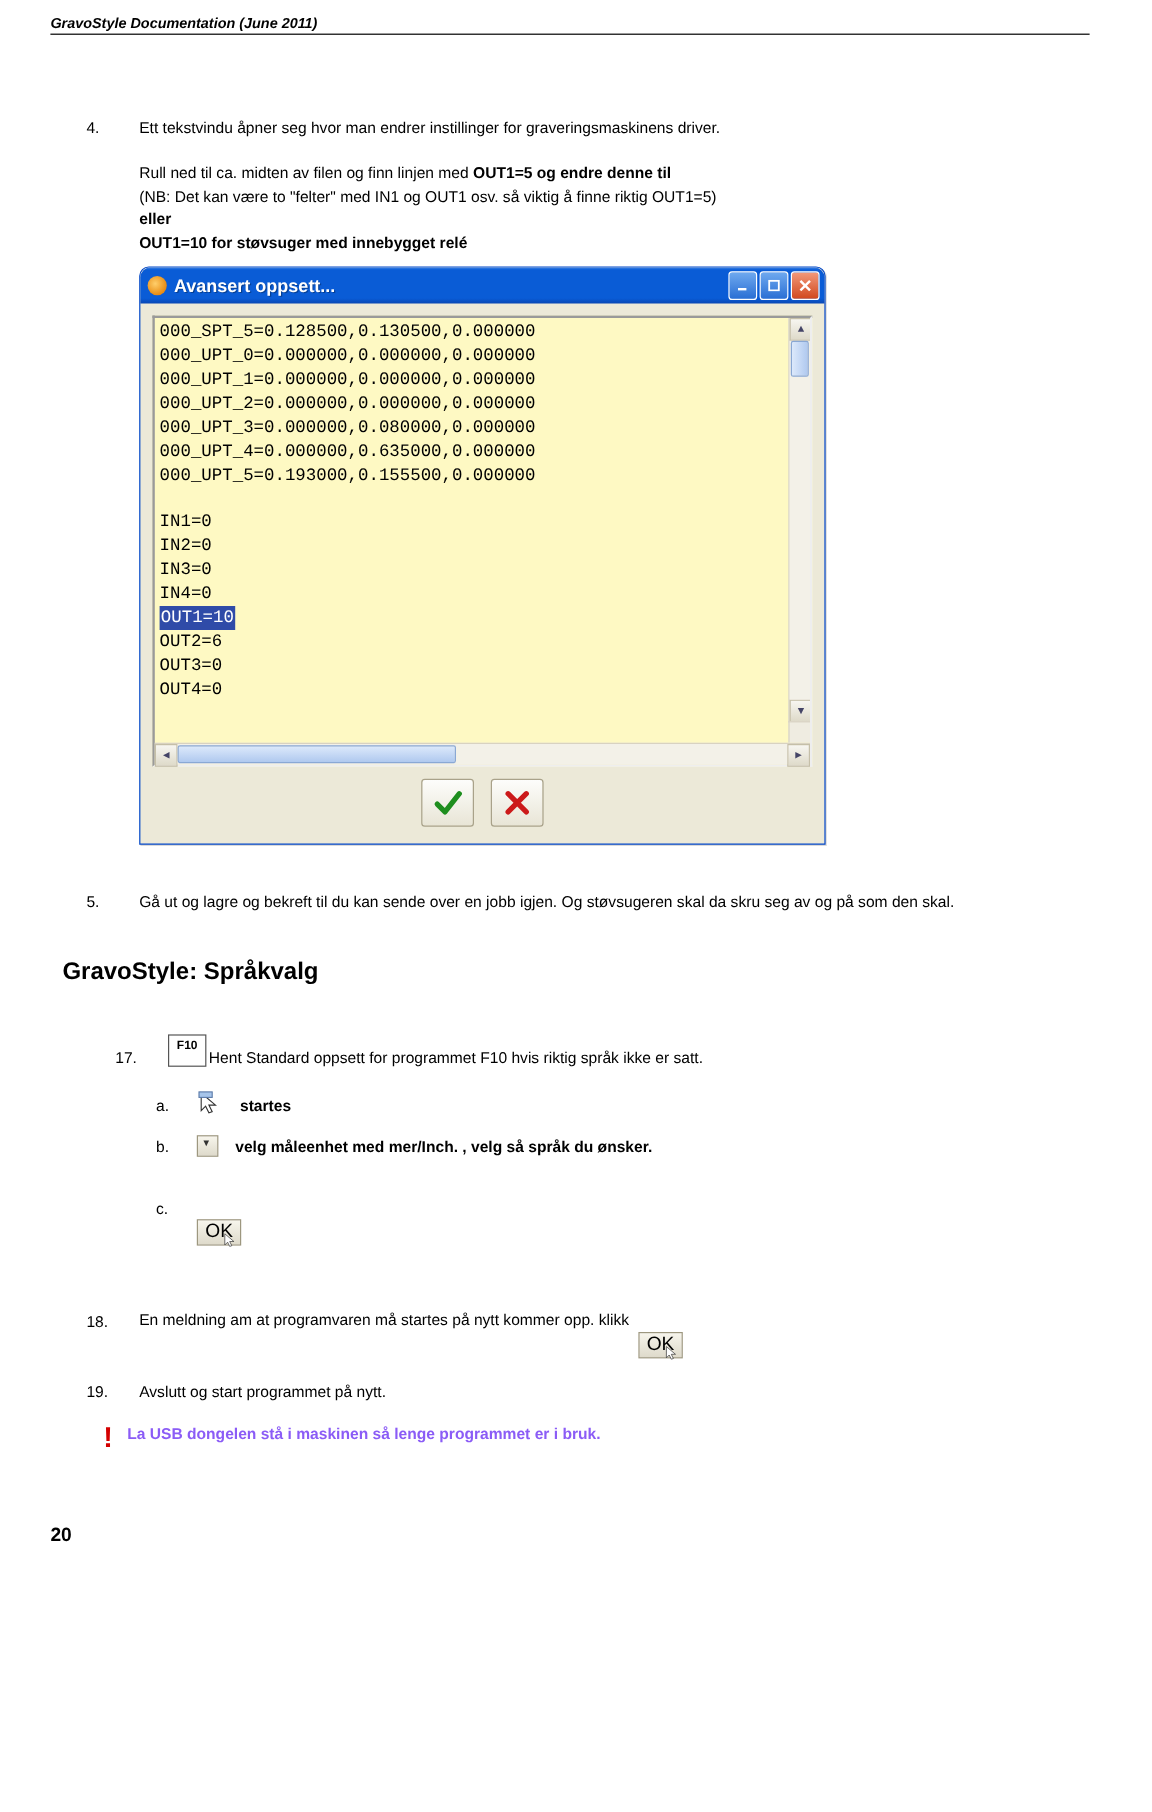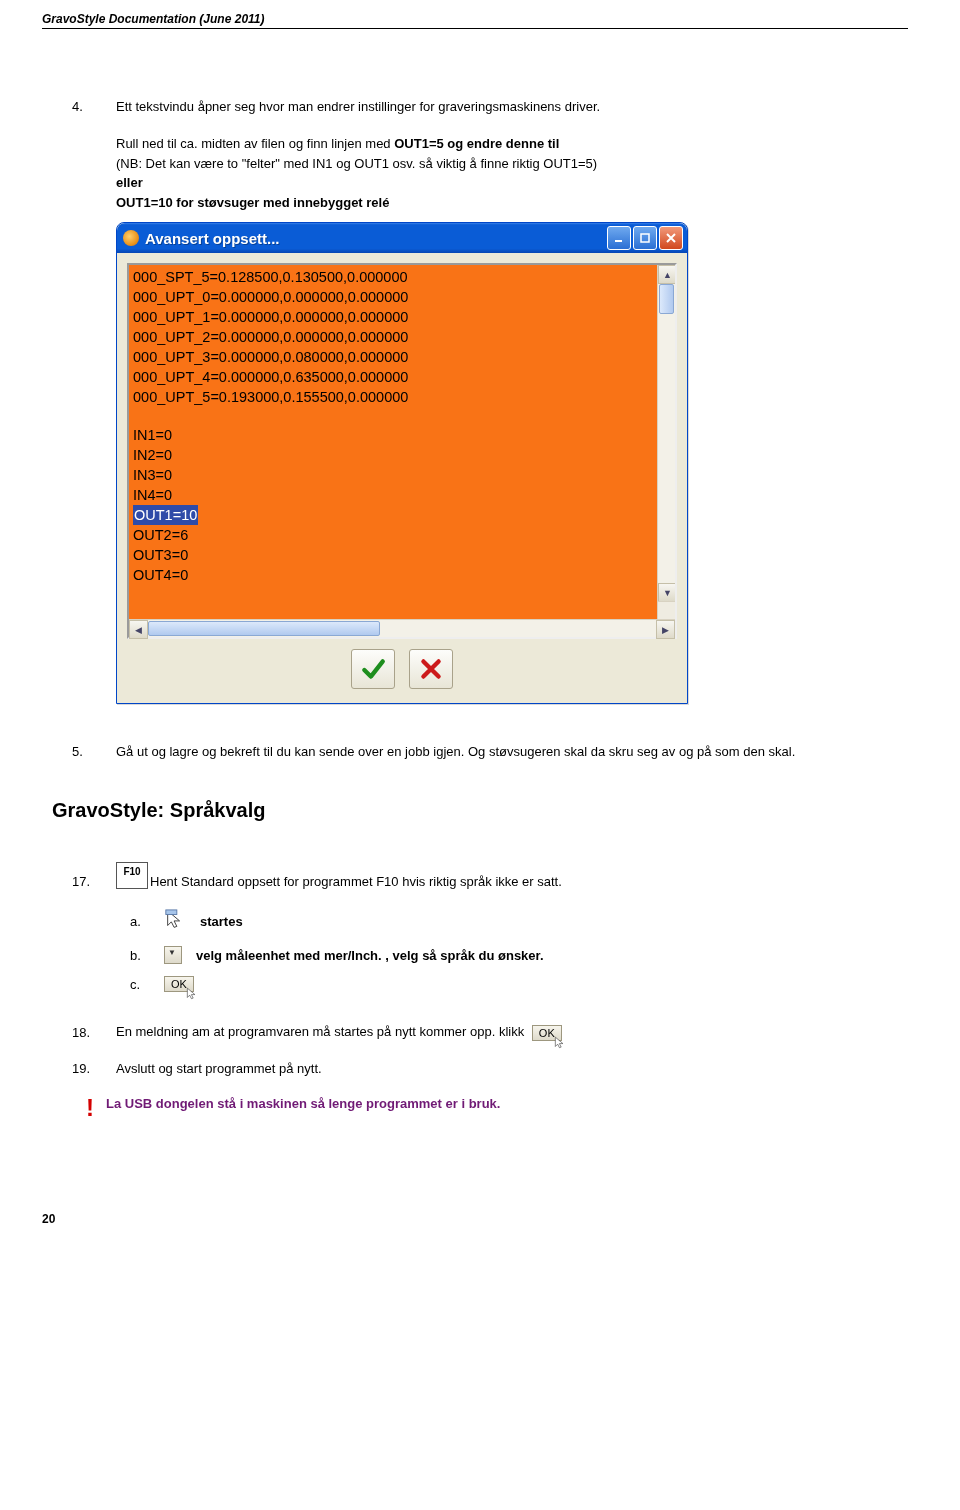--- a/index.html
+++ b/index.html
@@ -73,23 +73,23 @@
   .xp-min, .xp-max {
     background: linear-gradient(to bottom, #6fa9ef, #2a6fd4);
   }
   .xp-close {
     background: linear-gradient(to bottom, #f2997a, #d1481e);
   }
   .xp-min svg, .xp-max svg, .xp-close svg { width: 10px; height: 10px; }
 
   .xp-body { padding: 10px 10px 14px 10px; }
   .listbox {
-    background: #f97316;
+    background: #fef9c3;
     border: 2px inset #eee;
-    font-family: Liberation Sans, sans-serif;
+    font-family: Liberation Mono, monospace;
     font-size: 14.5px;
     position: relative;
   }
   .listbox-inner {
     height: 350px;
     overflow: hidden;
     padding: 2px 2px 2px 4px;
     position: relative;
   }
   .lb-line { white-space: pre; line-height: 1.38; }
@@ -163,35 +163,36 @@
   .cursor-icon svg { width:22px; height:22px; }
   .dd-icon {
     display:inline-block; width:16px; height:16px;
     background: linear-gradient(#f7f5ec,#dedacb);
     border:1px solid #9d977f;
     position:relative; vertical-align: middle;
   }
   .dd-icon:after { content:"▼"; font-size:8px; position:absolute; left:3px; top:1px; color:#333;}
   .ok-btn {
     display:inline-block; background: linear-gradient(#f7f5ec,#dedacb);
-    border:1px solid #9d977f; font-size:11px; padding:1px 6px;
+    border:1px solid #9d977f; font-size:16px; padding:1px 6px;
     vertical-align: middle;
     position: relative;
+    margin-top: 40px;
   }
   .ok-btn-cursor {
     position: absolute; left: 20px; top: 10px;
   }
   .ok-btn-cursor svg { width: 14px; height: 14px;}
-  .red { color: #701a75; font-weight: bold; }
+  .red { color: #8b5cf6; font-weight: bold; }
   .warn-row { display:flex; gap:8px; align-items:flex-start; margin-top:12px; margin-left:14px;}
   .excl {
     width:12px; font-size:24px; font-weight:bold; color:#d40000; line-height:1;
     font-family: Arial;
   }
-  .page-num { margin-top: 92px; margin-left:-30px; font-weight:bold; font-size:12px; }
+  .page-num { margin-top: 60px; margin-left:-30px; font-weight:bold; font-size:16px; }
 </style>
 </head>
 <body>
 
 <div class="page">
 
   <div class="doc-header">GravoStyle Documentation (June 2011)</div>
 
   <div class="body-text">
 
@@ -292,21 +293,21 @@
       </div>
     </div>
 
     <div class="ol-item">
       <div class="ol-num">5.</div>
       <div>Gå ut og lagre og bekreft til du kan sende over en jobb igjen. Og støvsugeren skal da skru seg av og på som den skal.</div>
     </div>
 
     <h2 class="section">GravoStyle: Språkvalg</h2>
 
-    <div class="ol-item" style="align-items:flex-end;">
+    <div class="ol-item" style="align-items:flex-end;margin-left:24px;">
       <div class="ol-num">17.</div>
       <div>
         <span class="f10-icon">F10</span><span>Hent Standard oppsett for programmet F10 hvis riktig språk ikke er satt.</span>
       </div>
     </div>
 
     <div class="sub-letter">
       <div class="lt">a.</div>
       <span class="cursor-icon">
         <svg viewBox="0 0 24 24">

